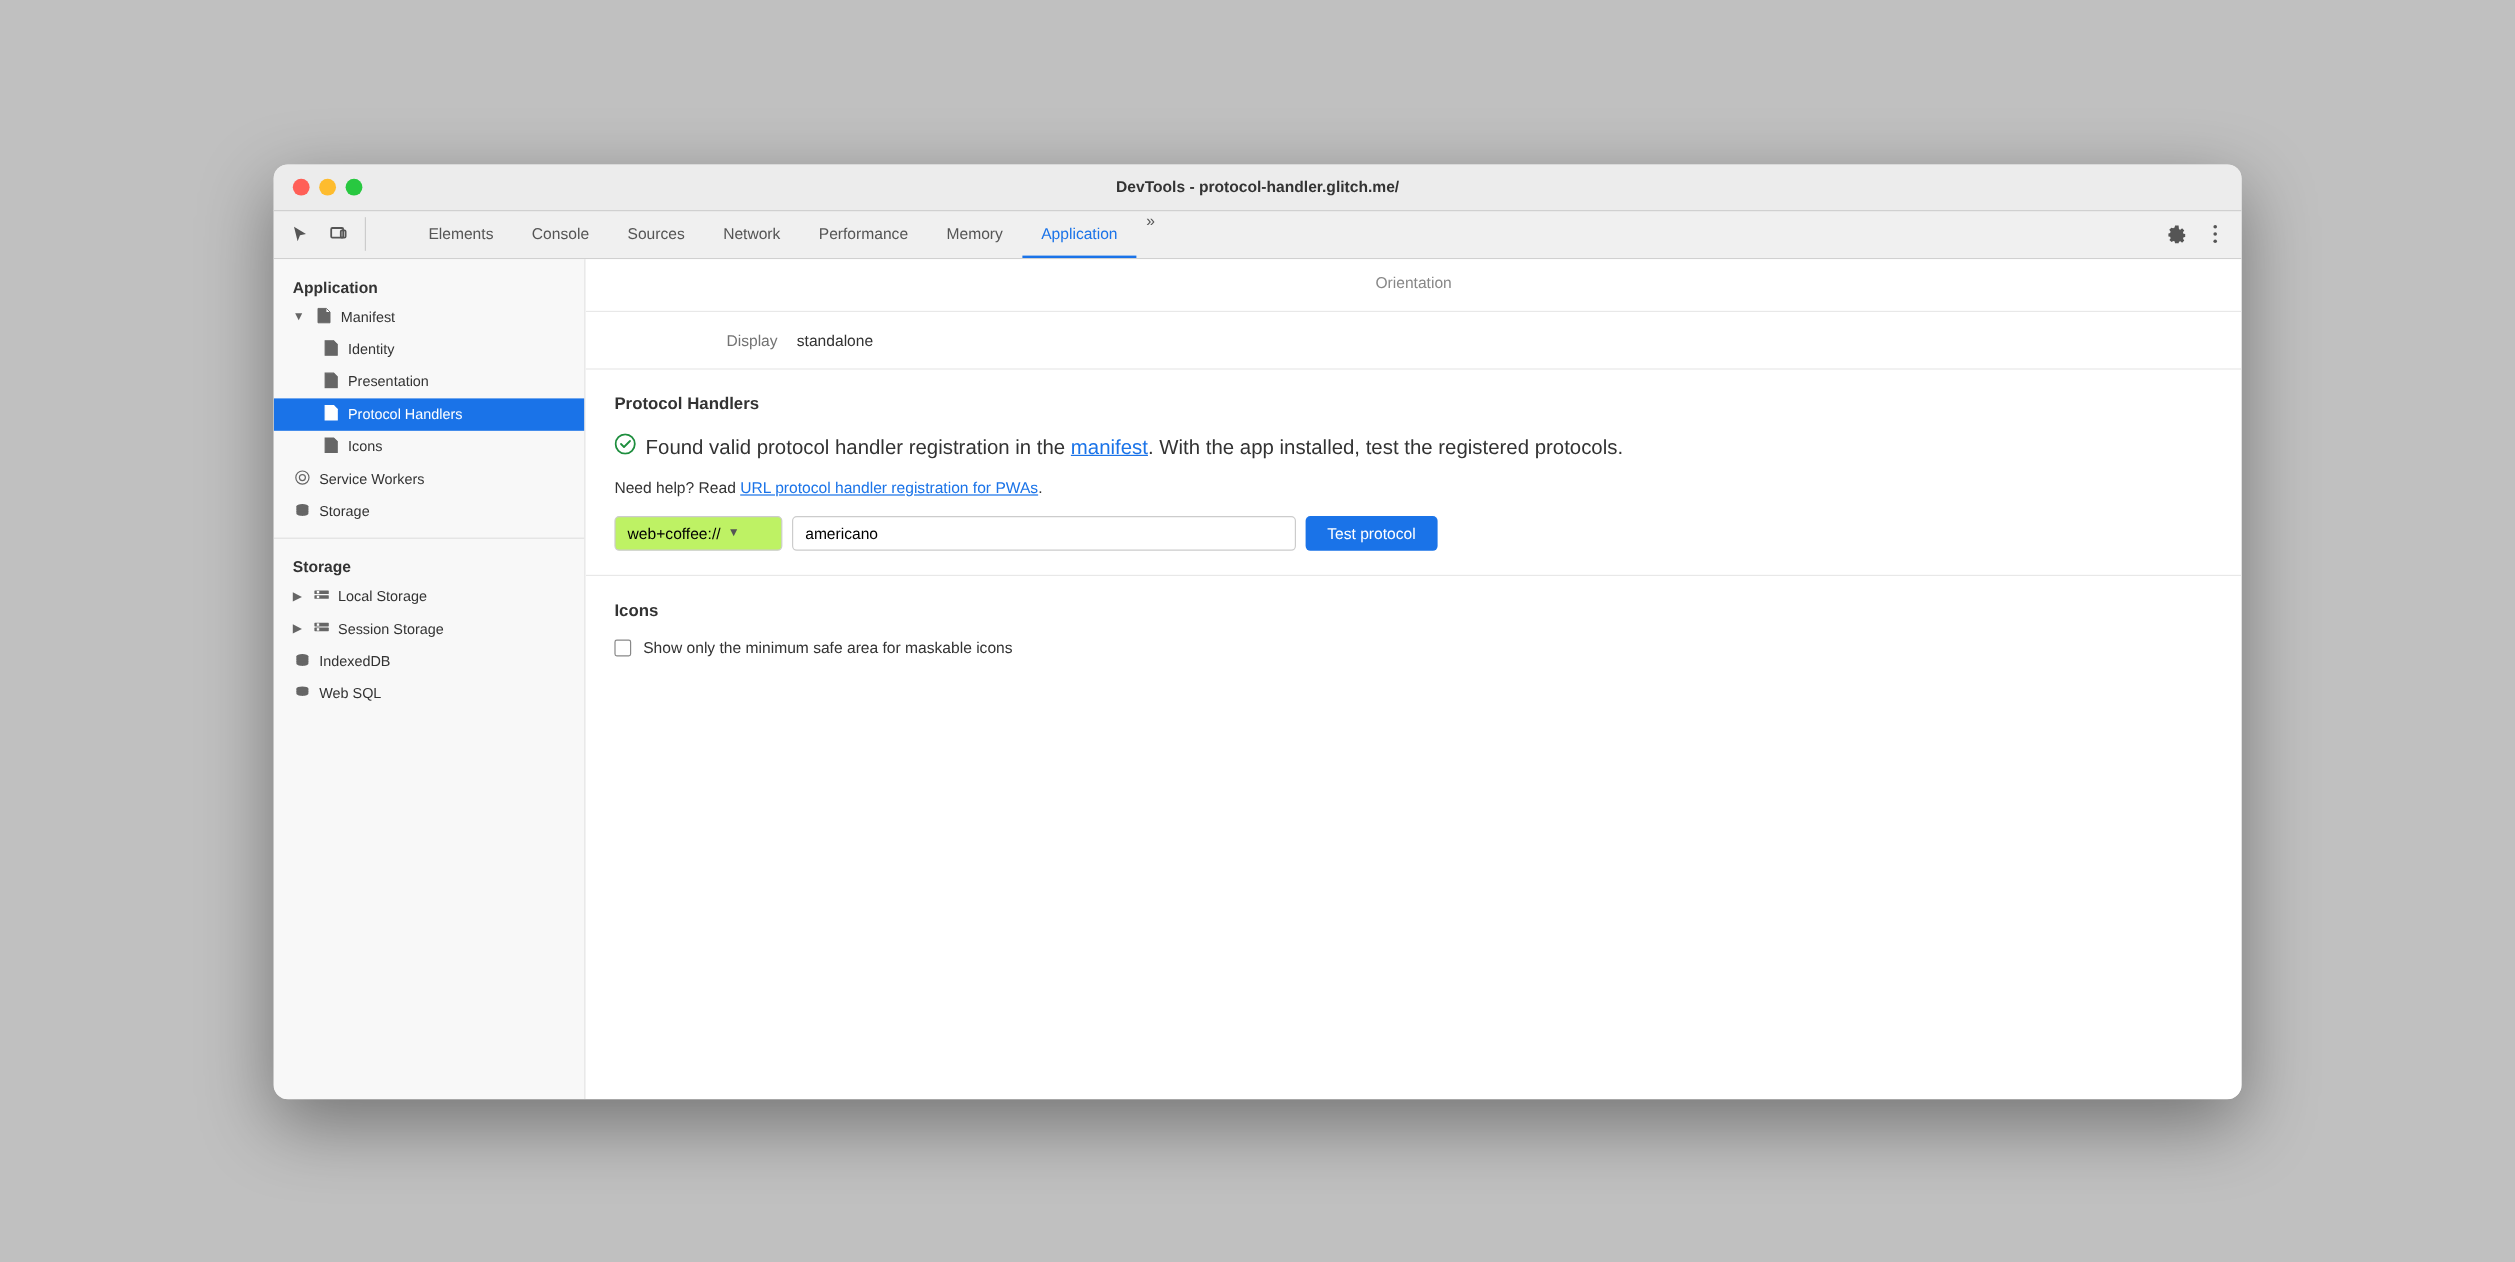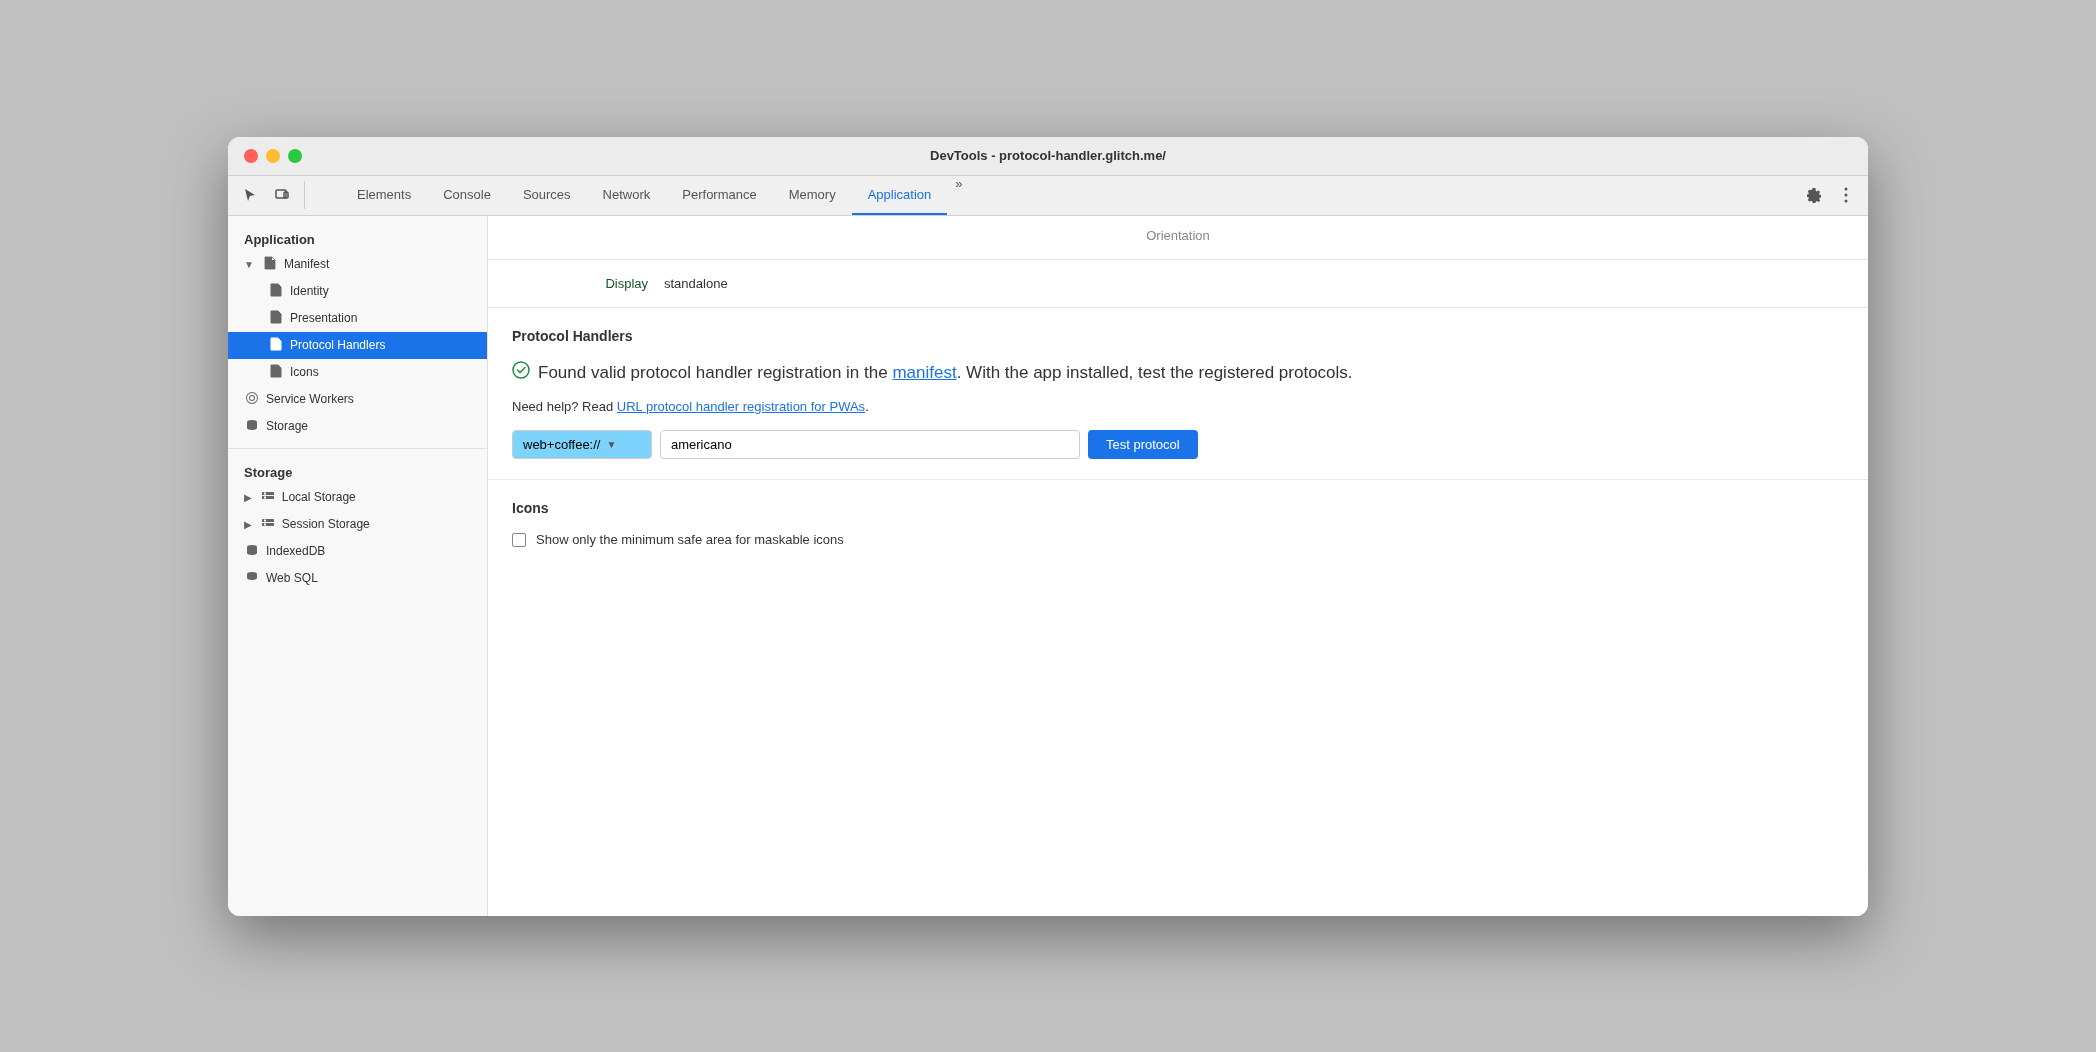--- a/index.html
+++ b/index.html
@@ -197,21 +197,21 @@
     }
 
     .display-row {
       display: flex;
       align-items: center;
       padding: 16px 0 16px 80px;
       border-bottom: 1px solid #e8e8e8;
     }
     .display-key {
       font-size: 13px;
-      color: #14532d;
+      color: #737373;
       width: 80px;
       text-align: right;
       margin-right: 16px;
     }
     .display-value {
       font-size: 13px;
       color: #333;
     }
 
     
@@ -254,21 +254,21 @@
       gap: 8px;
     }
 
     .protocol-select {
       display: flex;
       align-items: center;
       border: 1px solid #ccc;
       border-radius: 4px;
       padding: 6px 10px;
       font-size: 13px;
-      background: #7dd3fc;
+      background: #bef264;
       cursor: pointer;
       gap: 6px;
       min-width: 140px;
     }
     .protocol-select-arrow { font-size: 10px; color: #555; }
 
     .protocol-text-input {
       flex: 1;
       border: 1px solid #ccc;
       border-radius: 4px;

